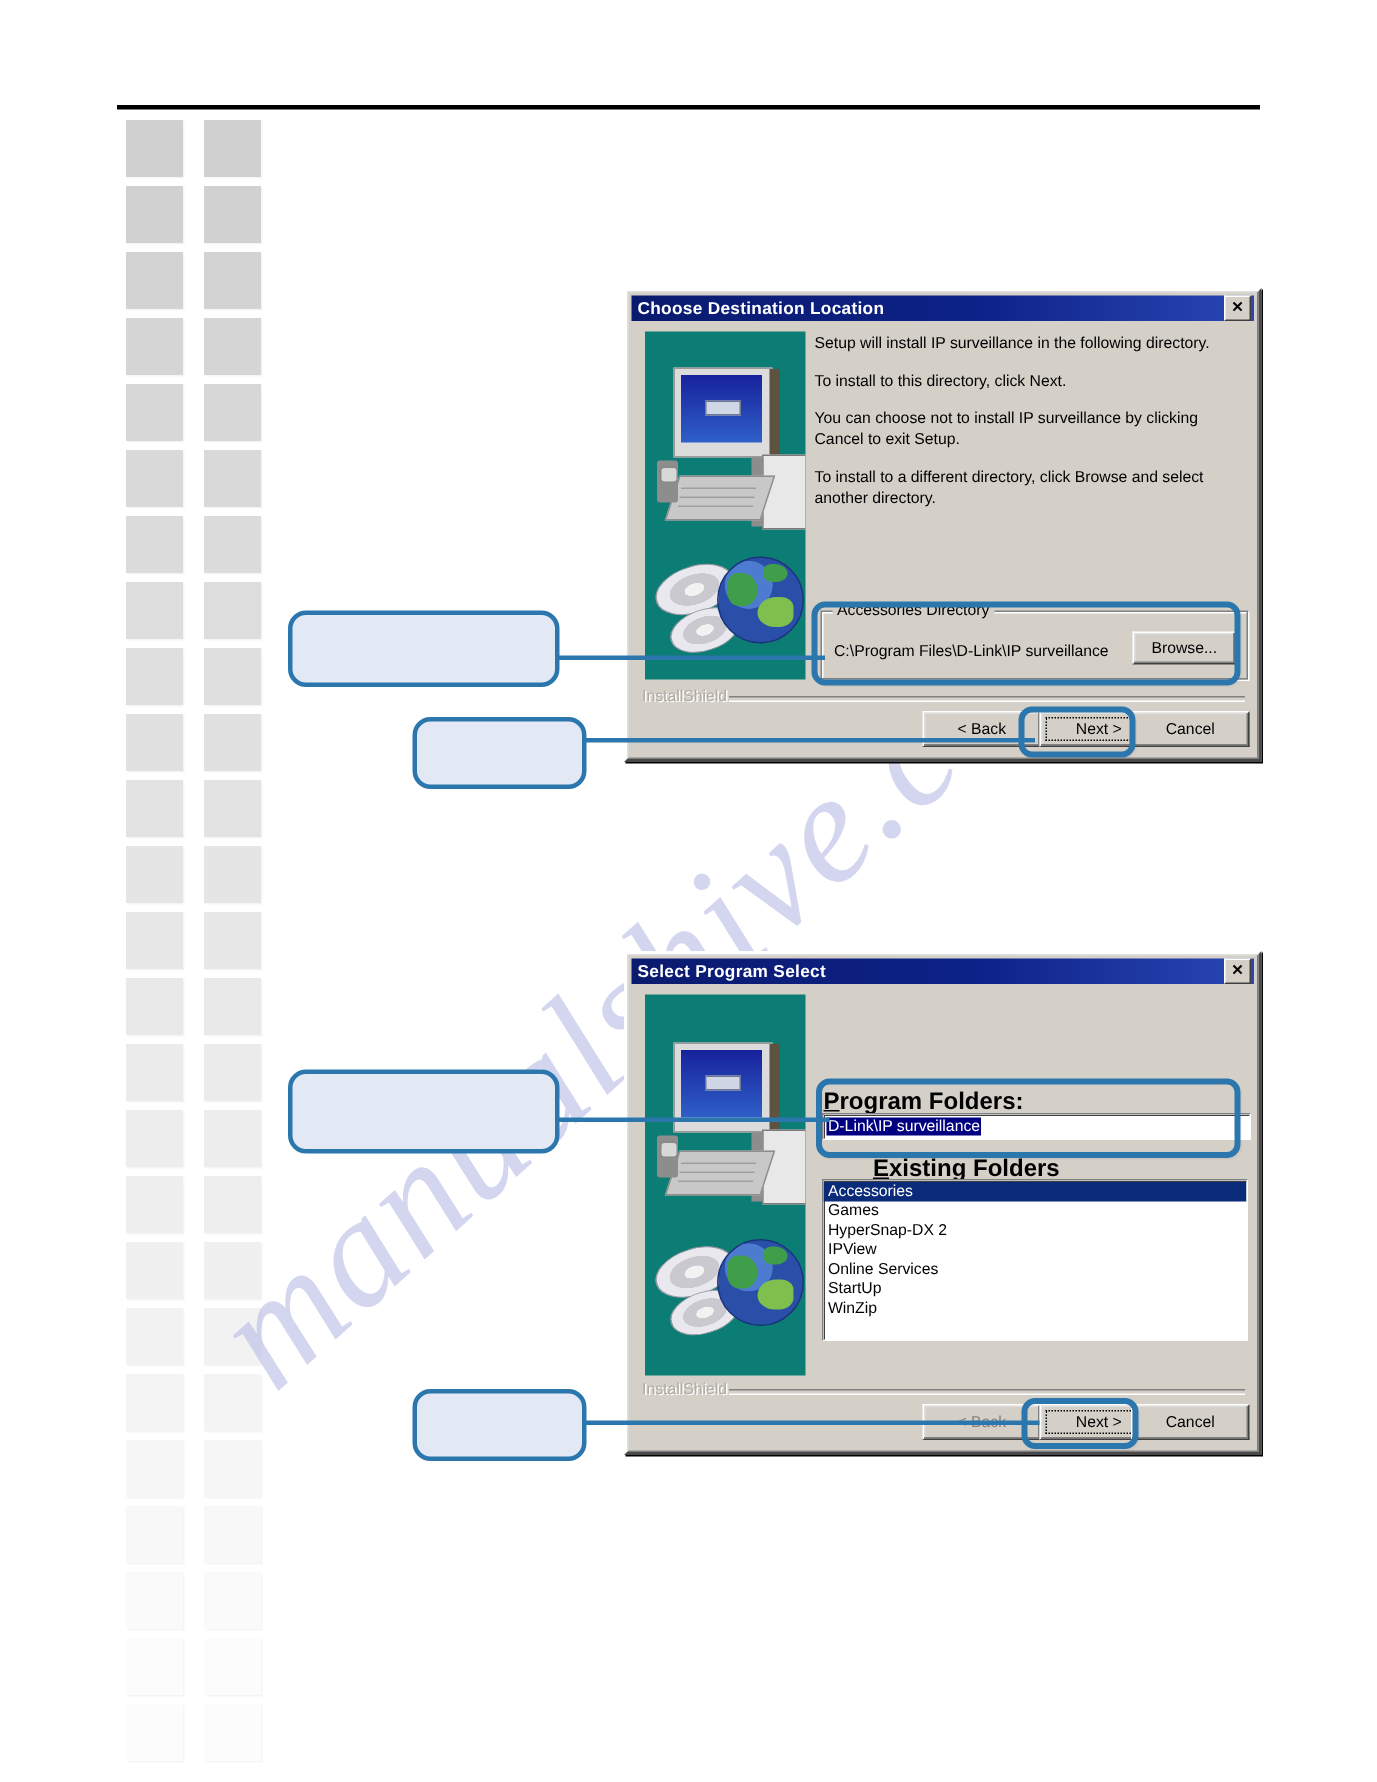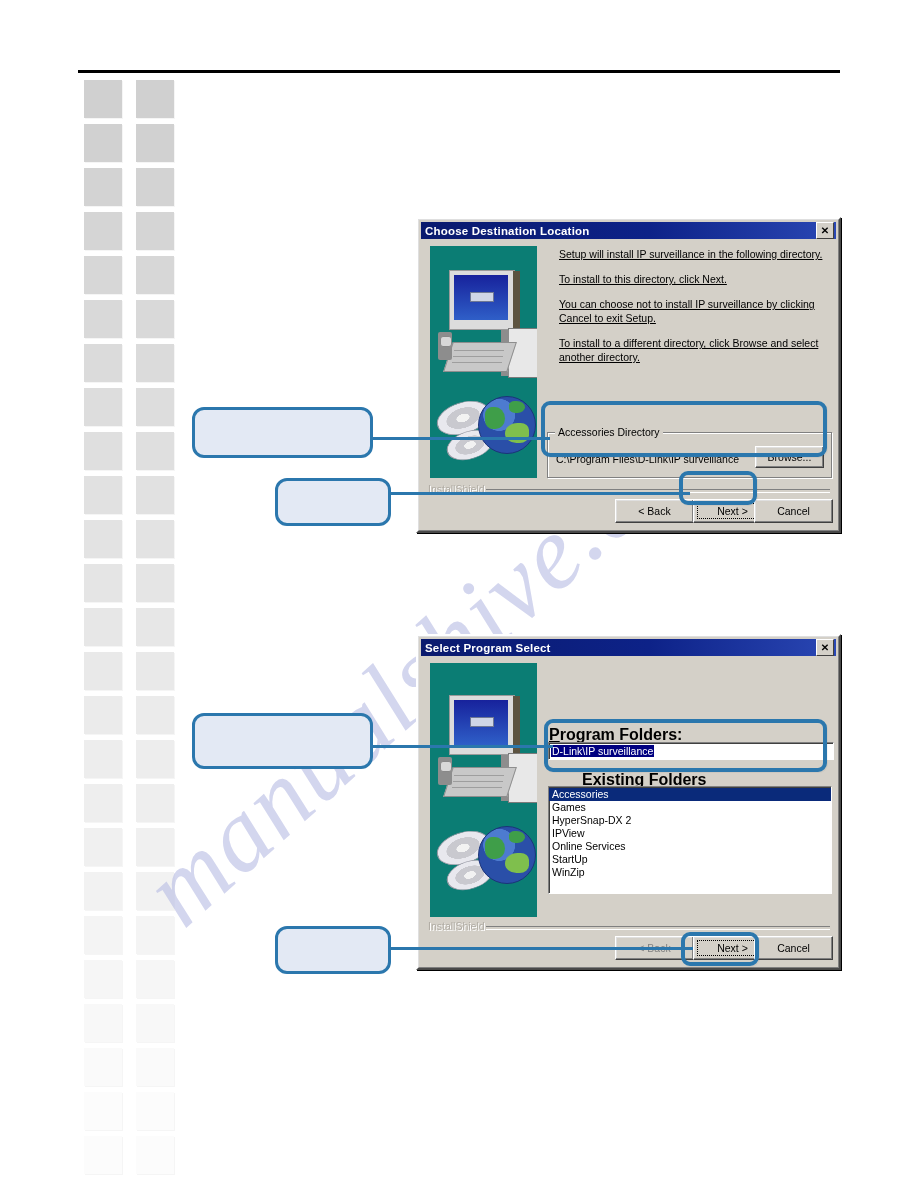--- a/index.html
+++ b/index.html
@@ -275,21 +275,21 @@
       <div class="sq" style="left: 0px; top: 1012px; background: rgba(201, 201, 201, 0.06);"></div>
       <div class="sq" style="left: 52px; top: 1012px; background: rgba(201, 201, 201, 0.06);"></div>
       <div class="sq" style="left: 0px; top: 1056px; background: rgba(201, 201, 201, 0.06);"></div>
       <div class="sq" style="left: 52px; top: 1056px; background: rgba(201, 201, 201, 0.06);"></div>
     </div>
 
   <div class="watermark">
     <span>manualshive.com</span>
   </div>
 
-  <div class="dlg" style="left:416px;top:192px;width:421px;height:312px;margin-top:25px;">
+  <div class="dlg" style="left:416px;top:192px;width:421px;height:312px;">
     <div class="dlg-inner"></div>
 
     <div class="titlebar">
       <span class="ttl">Choose Destination Location</span>
       <span class="spacer"></span>
       <span class="closebtn">✕</span>
     </div>
 
     <div class="art" style="left:12px;top:27px;width:107px;height:232px;">
       <div class="monitor-body" style="left:19px;top:24px;width:64px;height:58px;"></div>
@@ -306,21 +306,21 @@
       <div class="mouse" style="left:10px;top:90px;width:10px;height:9px;"></div>
       <div class="cd" style="left:6px;top:145px;width:52px;height:52px;"></div>
       <div class="cd" style="left:16px;top:175px;width:46px;height:46px;"></div>
       <div class="globe" style="left:48px;top:150px;width:56px;height:56px;">
         <div class="land" style="left:6px;top:10px;width:20px;height:22px;"></div>
         <div class="land2" style="left:26px;top:26px;width:24px;height:20px;"></div>
         <div class="land" style="left:30px;top:4px;width:16px;height:12px;"></div>
       </div>
     </div>
 
-    <div class="btext" style="left:141px;top:28px;width:282px;text-decoration:underline;">
+    <div class="btext" style="left:125px;top:28px;width:282px;">
       <p>Setup will install IP surveillance in the following directory.</p>
       <p>To install to this directory, click Next.</p>
       <p>You can choose not to install IP surveillance by clicking Cancel to exit Setup.</p>
       <p>To install to a different directory, click Browse and select another directory.</p>
     </div>
 
     <div class="groupbox" style="left:129px;top:213px;width:283px;height:44px;">
       <span class="legend">Accessories Directory</span>
     </div>
     <div class="pathtext" style="left:138px;top:234px;">C:\Program Files\D-Link\IP surveillance</div>

